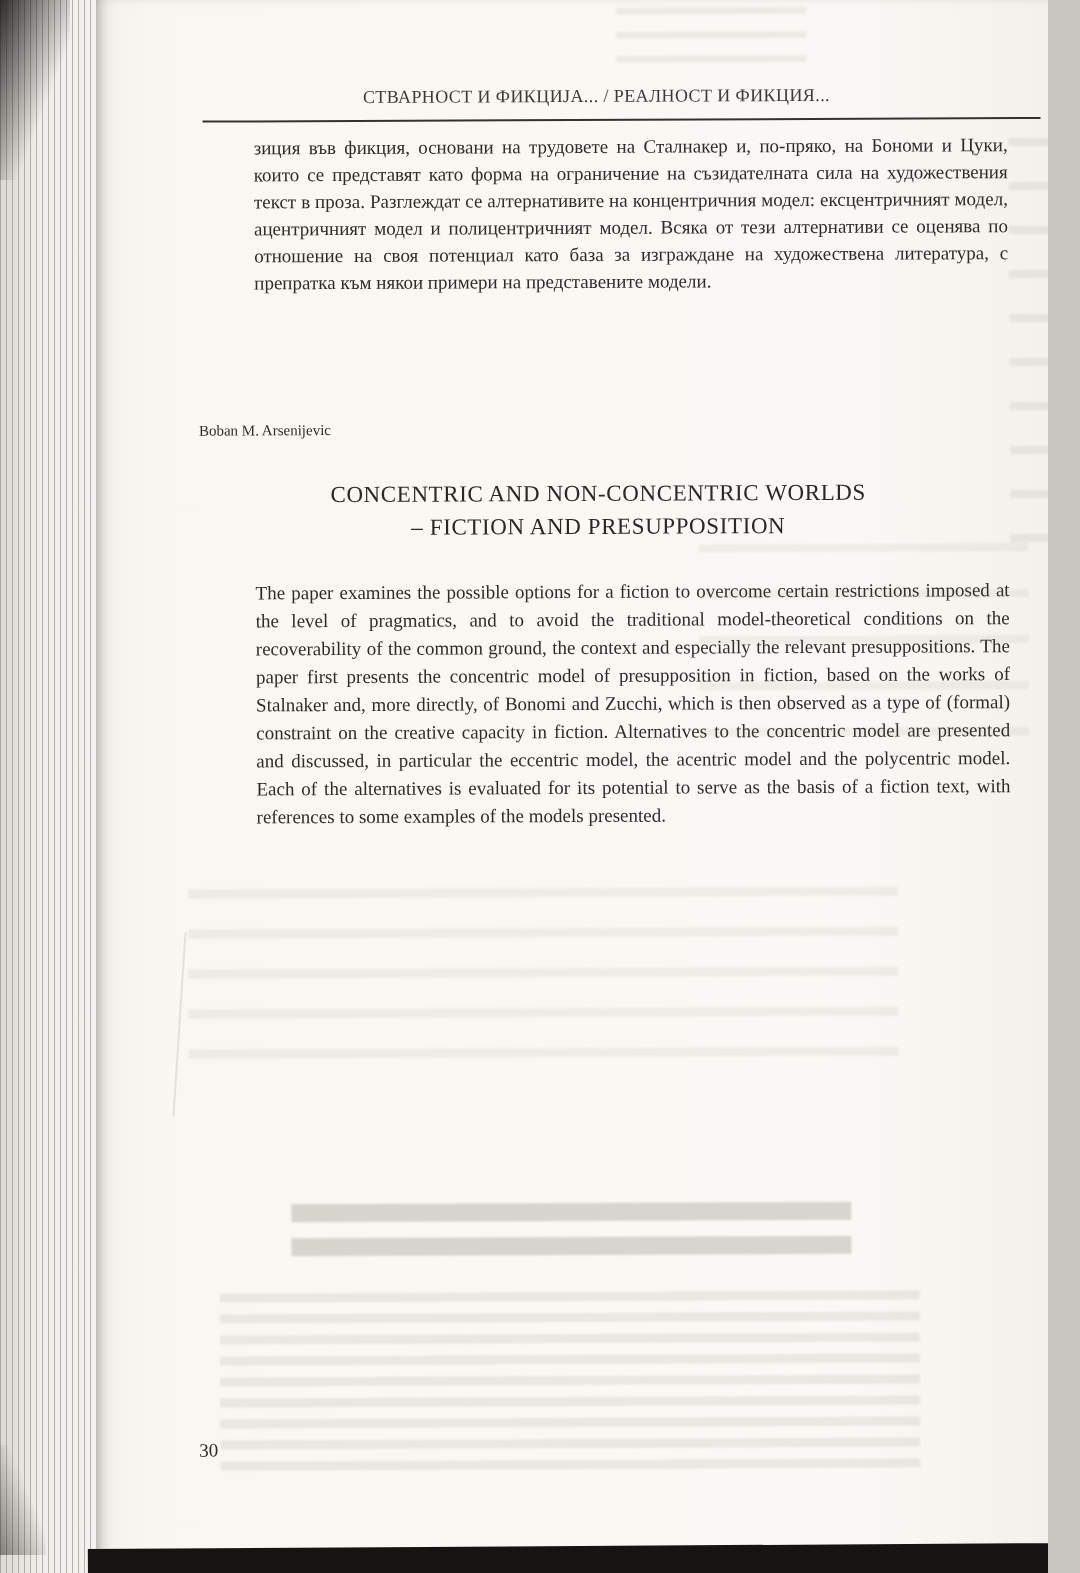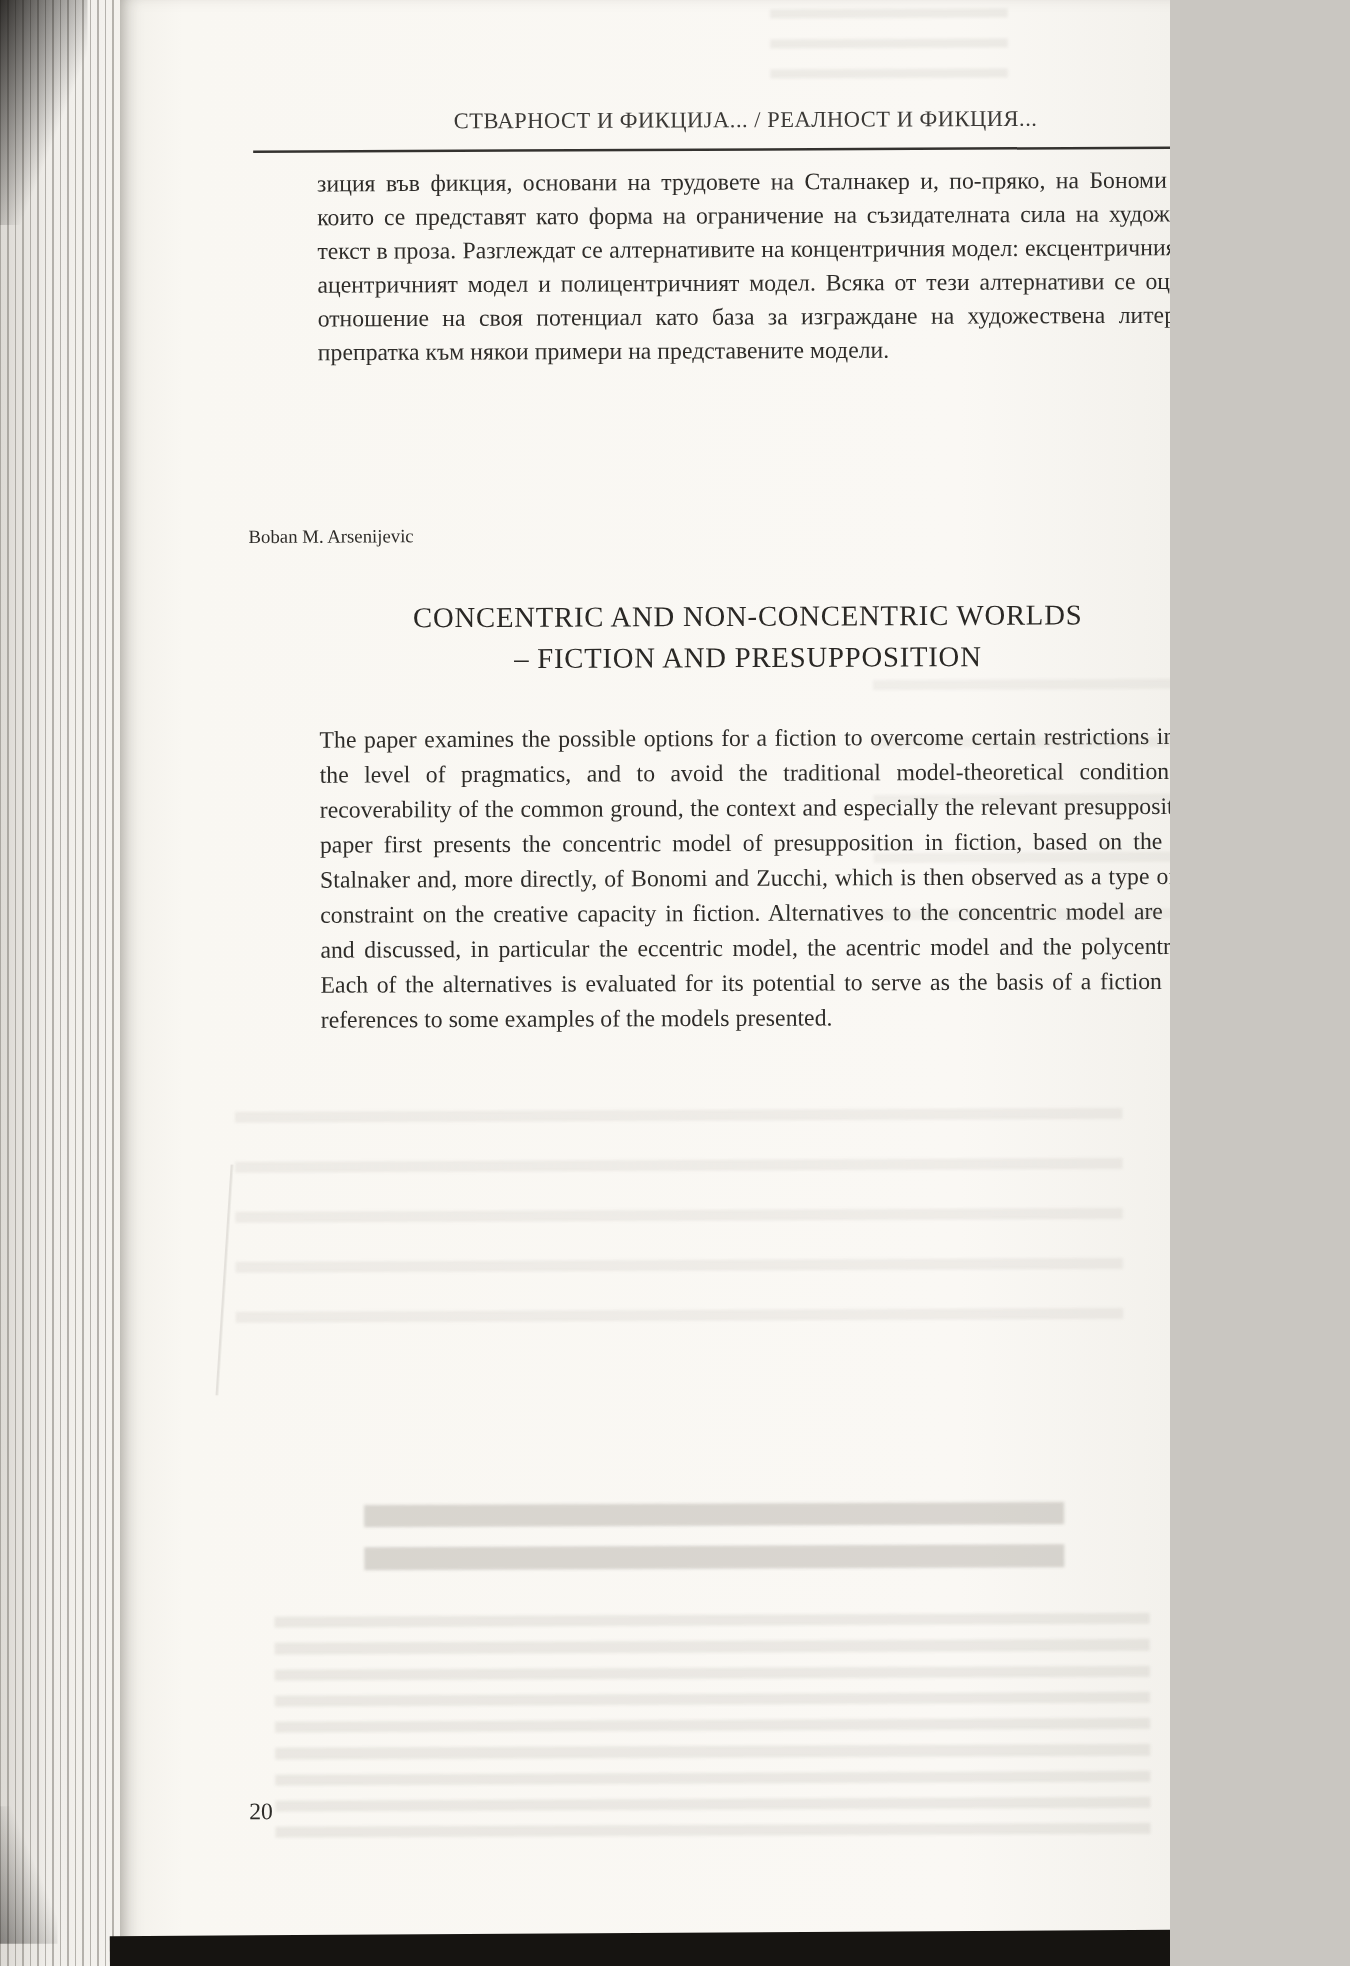--- a/index.html
+++ b/index.html
@@ -1,17 +1,17 @@
 <!DOCTYPE html>
 <html><head>
 <meta charset="utf-8">
 <style>
   html,body{margin:0;padding:0;background:#c9c6c1;}
   .scan{
-    position:relative;width:936px;height:1573px;overflow:hidden;
+    position:relative;width:1048px;height:1573px;overflow:hidden;
     background:#e8e6e1;font-family:"Liberation Serif", serif;
     -webkit-font-smoothing:antialiased;
   }
   
   .edges{
     position:absolute;left:0;top:0;width:100px;height:100%;
     background:
       repeating-linear-gradient(to right,
         rgba(130,126,119,.55) 0 1px, rgba(244,242,238,0) 1px 6px),
       linear-gradient(to right,#dcd9d4 0,#f0eeea 40%,#f4f2ee 100%);
@@ -132,20 +132,20 @@
       </div>
 
       <div class="abstract-en">The paper examines the possible options for a fiction to overcome certain restrictions imposed at the level of pragmatics, and to avoid the traditional model-theoretical conditions on the recoverability of the common ground, the context and especially the relevant presuppositions. The paper first presents the concentric model of presupposition in fiction, based on the works of Stalnaker and, more directly, of Bonomi and Zucchi, which is then observed as a type of (formal) constraint on the creative capacity in fiction. Alternatives to the concentric model are presented and discussed, in particular the eccentric model, the acentric model and the polycentric model. Each of the alternatives is evaluated for its potential to serve as the basis of a fiction text, with references to some examples of the models presented.</div>
 
       <div class="bleed bleed-lines-b"></div>
       <div class="bleed bleed-lines-c"></div>
       <div class="crease"></div>
       <div class="bleed bleed-headline"></div>
       <div class="bleed bleed-lines-e"></div>
 
-      <div class="page-number">20</div>
+      <div class="page-number">30</div>
 
     </div>
   </div>
 
   <div class="bottom-bar"></div>
 
 </div>
 
 </body></html>

